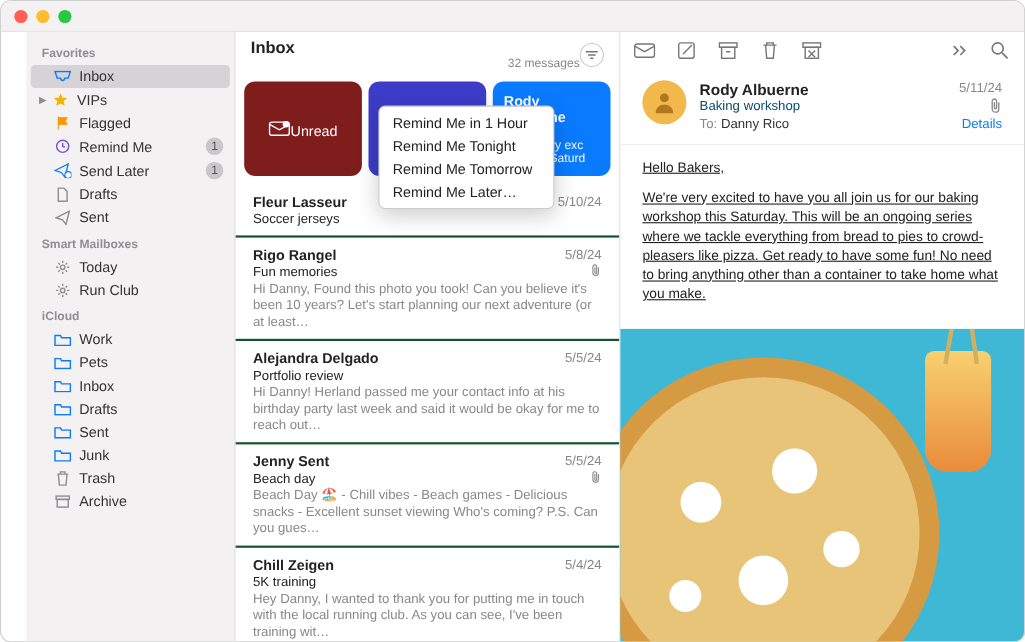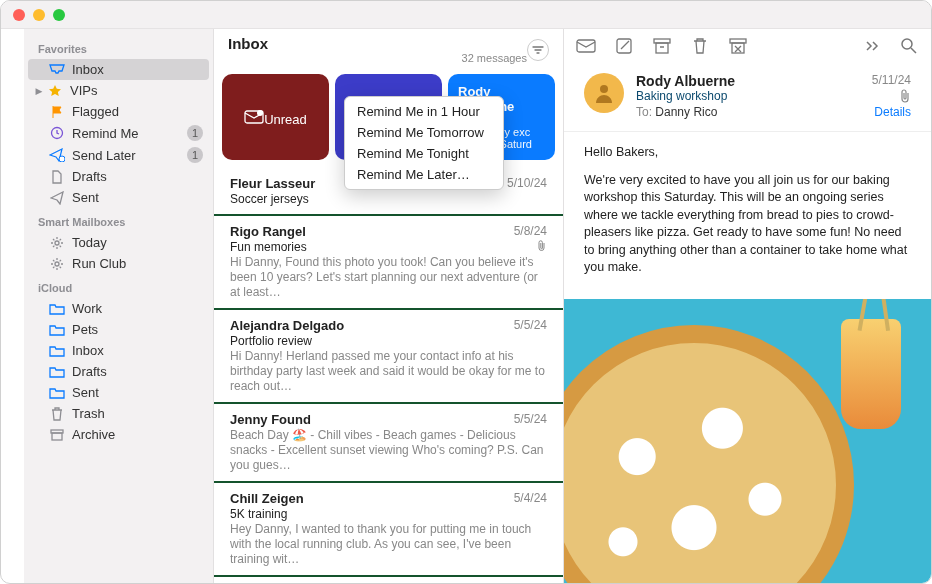--- a/index.html
+++ b/index.html
@@ -63,21 +63,21 @@
 .reader-head { padding: 10px 20px 12px; border-bottom: 1px solid #eee; display: flex; gap: 12px; }
 .avatar { width: 40px; height: 40px; border-radius: 50%; background: #f2b84b; display: flex; align-items: center; justify-content: center; }
 .reader-head .info { flex: 1; }
 .reader-head .from { font-weight: 700; font-size: 14px; color: #222; display:flex; }
 .reader-head .from .date { margin-left:auto; font-weight:400; font-size:12px; color:#888; }
 .reader-head .subj { font-size: 12px; color: #0c4a6e; display:flex; }
 .reader-head .subj .clip { margin-left:auto; color:#888; }
 .reader-head .to { font-size: 12px; color: #888; margin-top: 2px; display:flex; }
 .reader-head .to .details { margin-left:auto; color:#0a7bff; }
 .reader-body { padding: 12px 20px; font-size: 12.5px; color: #222; line-height: 1.4; }
-.reader-body p { margin-bottom: 10px; }
+.reader-body p { margin-bottom: 10px; text-decoration: underline; }
 .reader-image { flex: 1; background: #3eb8d4; position: relative; overflow: hidden; min-height: 260px; }
 
 
 .pizza { position: absolute; bottom: -60px; left: -30px; width: 320px; height: 320px; background: #e8c478; border-radius: 50%; border: 18px solid #d69a42; }
 .pizza::after { content:""; position:absolute; inset:0; border-radius:50%; background: radial-gradient(circle at 30% 40%, #fff 18px, transparent 19px), radial-gradient(circle at 60% 30%, #fff 20px, transparent 21px), radial-gradient(circle at 50% 65%, #fff 22px, transparent 23px), radial-gradient(circle at 75% 55%, #fff 16px, transparent 17px), radial-gradient(circle at 25% 70%, #fff 14px, transparent 15px); }
 .drink { position:absolute; top:20px; right:30px; width:60px; height:110px; background:linear-gradient(#f8d070 0%, #e98b3a 100%); border-radius:8px 8px 20px 20px; }
 .drink::before { content:""; position:absolute; top:-28px; left:20px; width:4px; height:40px; background:#d0b060; transform:rotate(10deg); }
 .drink::after { content:""; position:absolute; top:-32px; right:14px; width:4px; height:44px; background:#d0b060; transform:rotate(-8deg); }
 .herb { position:absolute; top:6px; right:100px; width:30px; height:90px; }
 
@@ -214,20 +214,28 @@
       <div class="sb-item">
         <span class="icon">
           <svg width="16" height="12" viewBox="0 0 16 12">
             <path d="M1 2h5l1 2h8v7H1z" fill="none" stroke="#0a7bff" stroke-width="1.3"></path>
           </svg>
         </span>
         <span>Sent</span>
       </div>
       <div class="sb-item">
         <span class="icon">
+          <svg width="16" height="12" viewBox="0 0 16 12">
+            <path d="M1 2h5l1 2h8v7H1z" fill="none" stroke="#0a7bff" stroke-width="1.3"></path>
+          </svg>
+        </span>
+        <span>Junk</span>
+      </div>
+      <div class="sb-item">
+        <span class="icon">
           <svg width="14" height="14" viewBox="0 0 14 14">
             <path d="M2 3h10M5 3V1h4v2M3 3l1 10h6l1-10" fill="none" stroke="#8e8e93" stroke-width="1.3"></path>
           </svg>
         </span>
         <span>Trash</span>
       </div>
       <div class="sb-item">
         <span class="icon">
           <svg width="14" height="12" viewBox="0 0 14 12">
             <rect x="1" y="1" width="12" height="3" fill="none" stroke="#8e8e93" stroke-width="1.3"></rect>
@@ -269,22 +277,22 @@
       </div>
       <div class="card blue3">
         <div class="ttl">Rody Albuerne</div>
         <div class="line">shop</div>
         <div class="line">We're very exc</div>
         <div class="line">hop this Saturd</div>
       </div>
 
       <div class="remind-menu" id="remind-menu">
           <div>Remind Me in 1 Hour</div>
+          <div>Remind Me Tonight</div>
           <div>Remind Me Tomorrow</div>
-          <div>Remind Me Tonight</div>
           <div>Remind Me Later…</div>
         </div>
     </div>
 
     <div class="messages" id="messages">
         <div class="msg">
       <div class="row1">
             <span class="sender">Fleur Lasseur</span>
             <span class="date">5/10/24</span>
           </div>
@@ -312,22 +320,30 @@
             <span class="sender">Alejandra Delgado</span>
             <span class="date">5/5/24</span>
           </div>
       <div class="subject">
             <span>Portfolio review</span>
           </div>
       <div class="preview">Hi Danny! Herland passed me your contact info at his birthday party last week and said it would be okay for me to reach out…</div>
         </div>
         <div class="msg">
       <div class="row1">
-            <span class="sender">Jenny Found</span>
+            <span class="sender">Jenny Sent</span>
             <span class="date">5/5/24</span>
+          </div>
+      <div class="subject">
+            <span>Beach day</span>
+            <span class="clip">
+              <svg width="10" height="12" viewBox="0 0 10 12">
+                <path d="M7 3v5a2.5 2.5 0 11-5 0V2.5a1.7 1.7 0 113.4 0V8a.8.8 0 11-1.6 0V3" fill="none" stroke="#888" stroke-width="1"></path>
+              </svg>
+            </span>
           </div>
       <div class="preview">Beach Day 🏖️ - Chill vibes - Beach games - Delicious snacks - Excellent sunset viewing Who's coming? P.S. Can you gues…</div>
         </div>
         <div class="msg">
       <div class="row1">
             <span class="sender">Chill Zeigen</span>
             <span class="date">5/4/24</span>
           </div>
       <div class="subject">
             <span>5K training</span>

